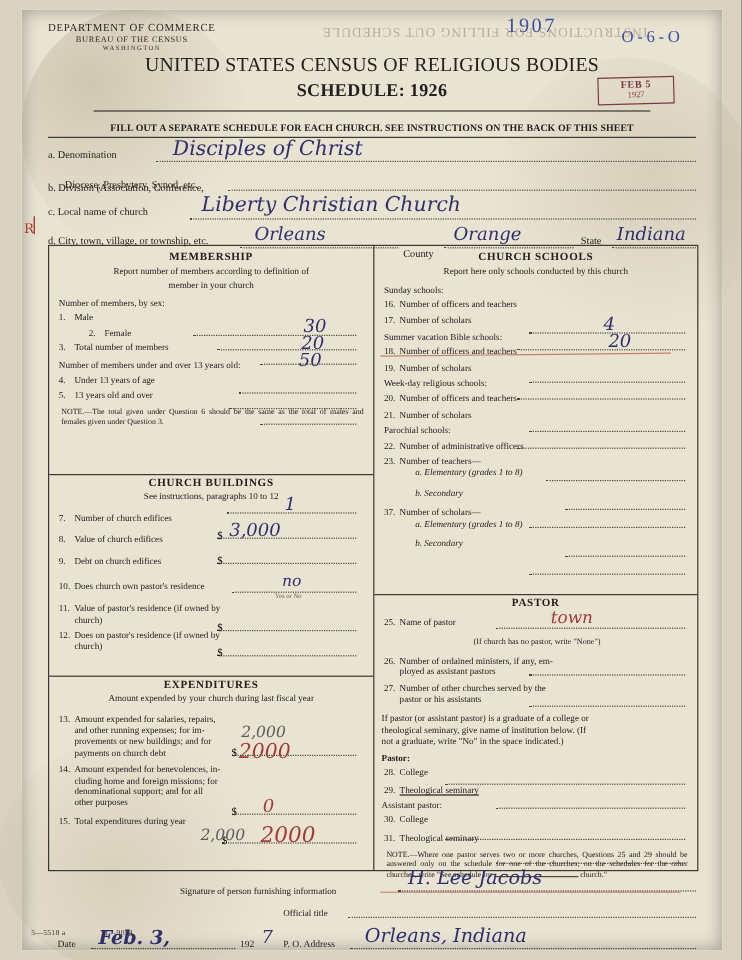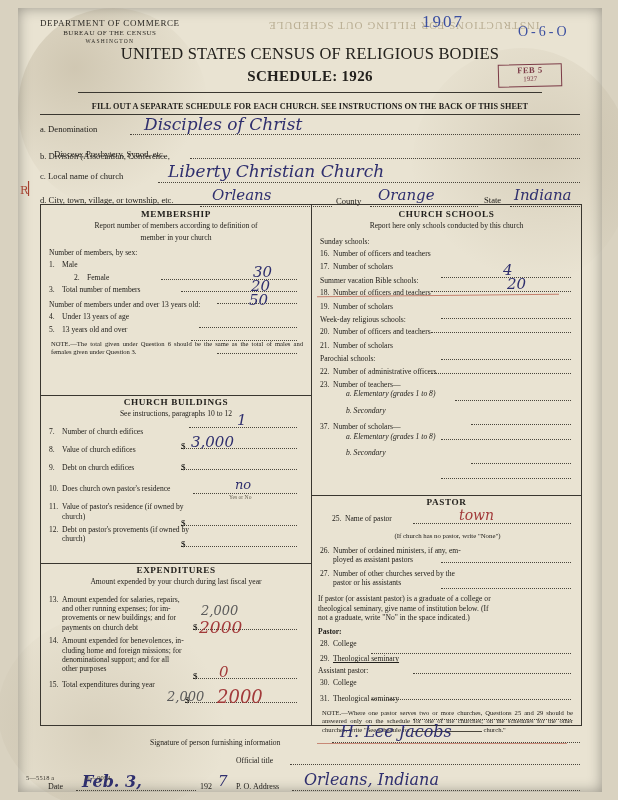--- a/index.html
+++ b/index.html
@@ -120,21 +120,21 @@
         <div class="idrow" style="height:23px;">
           <span class="lab" style="top:8px;">c.  Local name of church</span>
           <span class="dots" style="left:118px;top:19px;width:422px;"></span>
           <span class="ans" style="left:128px;top:-2px;">Liberty Christian Church</span>
         </div>
 
         <div class="idrow" style="height:24px;">
           <span class="lab" style="top:9px;">d.  City, town, village, or township, etc.</span>
           <span class="dots" style="left:160px;top:20px;width:132px;"></span>
           <span class="ans" style="left:172px;top:0px;font-size:15px;">Orleans</span>
-          <span class="lab" style="left:296px;top:10px;">County</span>
+          <span class="lab" style="left:296px;top:20px;">County</span>
           <span class="dots" style="left:330px;top:20px;width:108px;"></span>
           <span class="ans" style="left:338px;top:0px;font-size:15px;">Orange</span>
           <span class="lab" style="left:444px;top:9px;">State</span>
           <span class="dots" style="left:470px;top:20px;width:70px;"></span>
           <span class="ans" style="left:474px;top:0px;font-size:15px;">Indiana</span>
         </div>
       </div>
 
       <div class="redmark" style="left:8px;top:170px;font-size:15px;">|</div>
       <div class="redmark" style="left:2px;top:176px;font-size:11px;">R</div>
@@ -195,21 +195,21 @@
             <span class="n">9.</span><span>Debt on church edifices</span>
           </div>
           <div class="q" style="padding-top:11px;">
             <span class="n">10.</span><span>Does church own pastor's residence</span>
           </div>
           <div class="q" style="padding-top:9px;">
             <span class="n">11.</span><span>Value of pastor's residence (if owned by</span>
             <div style="padding-left:13px;">church)</div>
           </div>
           <div class="q" style="padding-top:4px;">
-            <span class="n">12.</span><span>Debt on pastor's provements (if owned by</span>
+            <span class="n">12.</span><span>Does on pastor's residence (if owned by</span>
             <div style="padding-left:13px;">church)</div>
           </div>
         </div>
 
         <div class="fill" style="left:148px;top:222px;width:108px;"></div>
         <div class="hwn" style="left:196px;top:206px;">1</div>
         <div class="fill" style="left:140px;top:243px;width:116px;"></div>
         <div style="position:absolute;left:140px;top:236px;font-size:9px;">$</div>
         <div class="hwn" style="left:150px;top:228px;">3,000</div>
         <div class="fill" style="left:140px;top:264px;width:116px;"></div>
@@ -310,21 +310,21 @@
         <div class="fill" style="left:390px;top:168px;width:140px;"></div>
         <div class="fill" style="left:414px;top:195px;width:116px;"></div>
         <div class="fill" style="left:430px;top:219px;width:100px;"></div>
         <div class="fill" style="left:400px;top:234px;width:130px;"></div>
         <div class="fill" style="left:430px;top:258px;width:100px;"></div>
         <div class="fill" style="left:400px;top:273px;width:130px;"></div>
 
         <div class="hline" style="position:absolute;left:271px;top:286px;width:269px;"></div>
         <div style="position:absolute;left:271px;top:288px;width:269px;">
           <div class="sechead">PASTOR</div>
-          <div class="q" style="padding-top:7px;margin-left:12px;">
+          <div class="q" style="padding-top:7px;">
             <span class="n">25.</span><span>Name of pastor</span>
           </div>
           <div class="q ctr" style="padding-top:8px;font-size:6.8px;">(If church has no pastor, write "None")</div>
           <div class="q" style="padding-top:5px;">
             <span class="n">26.</span><span>Number of ordained ministers, if any, em-</span>
             <div style="padding-left:13px;">ployed as assistant pastors</div>
           </div>
           <div class="q" style="padding-top:4px;">
             <span class="n">27.</span><span>Number of other churches served by the</span>
             <div style="padding-left:13px;">pastor or his assistants</div>

